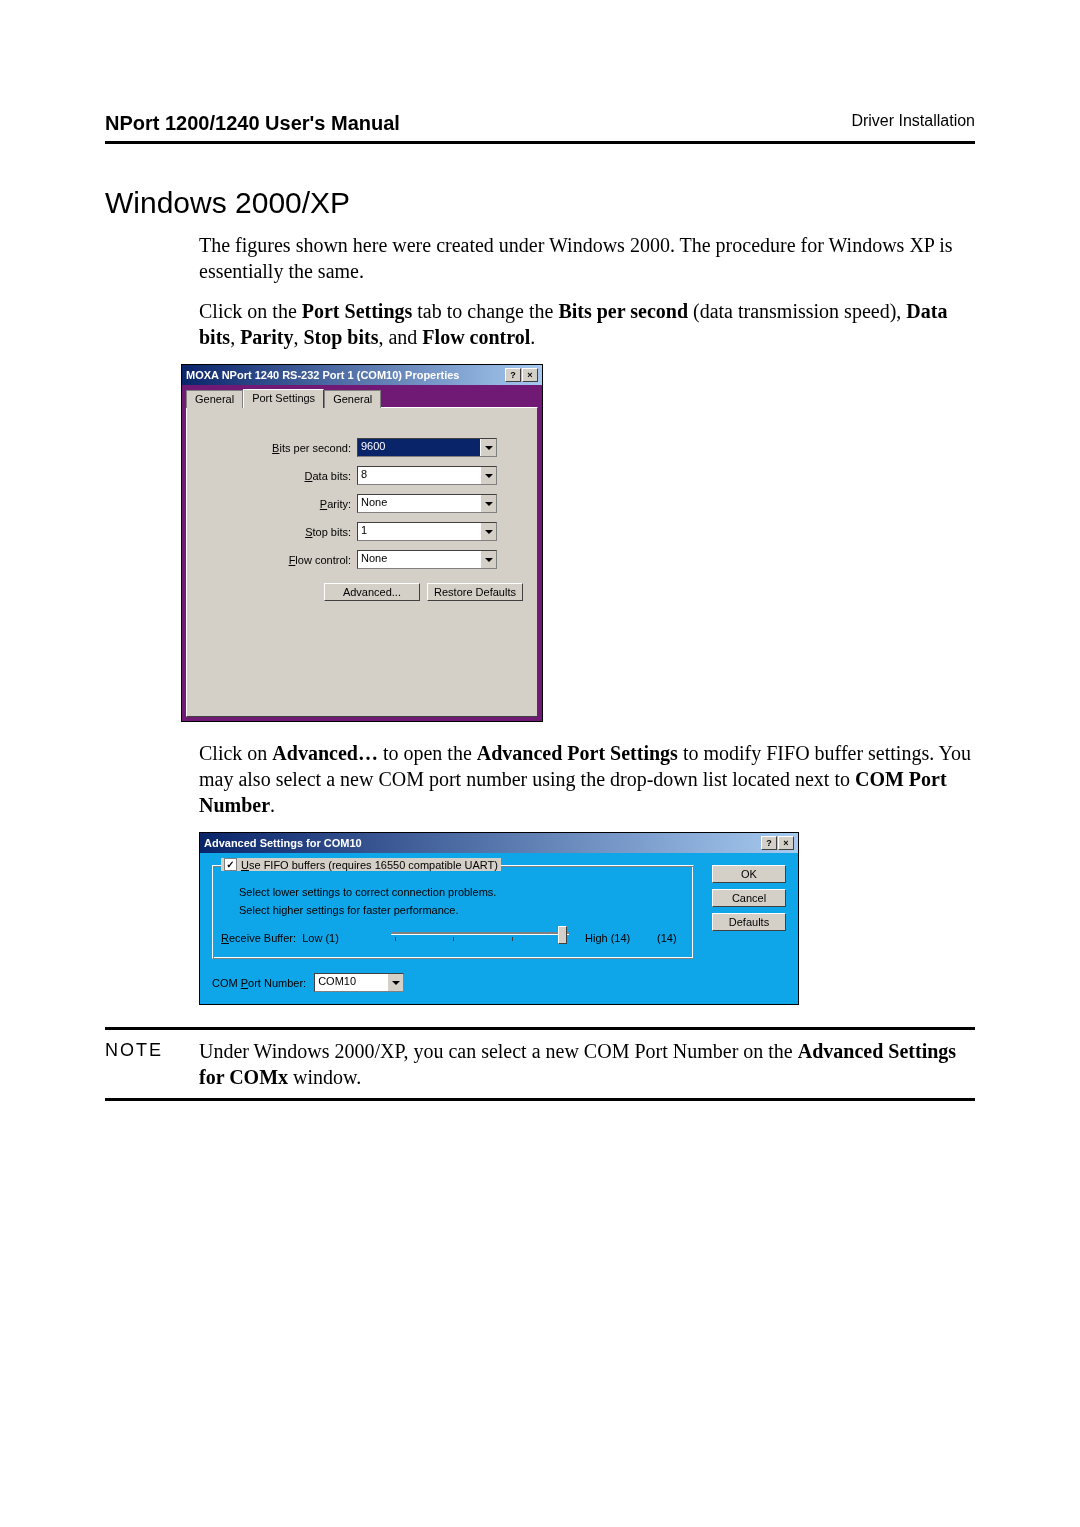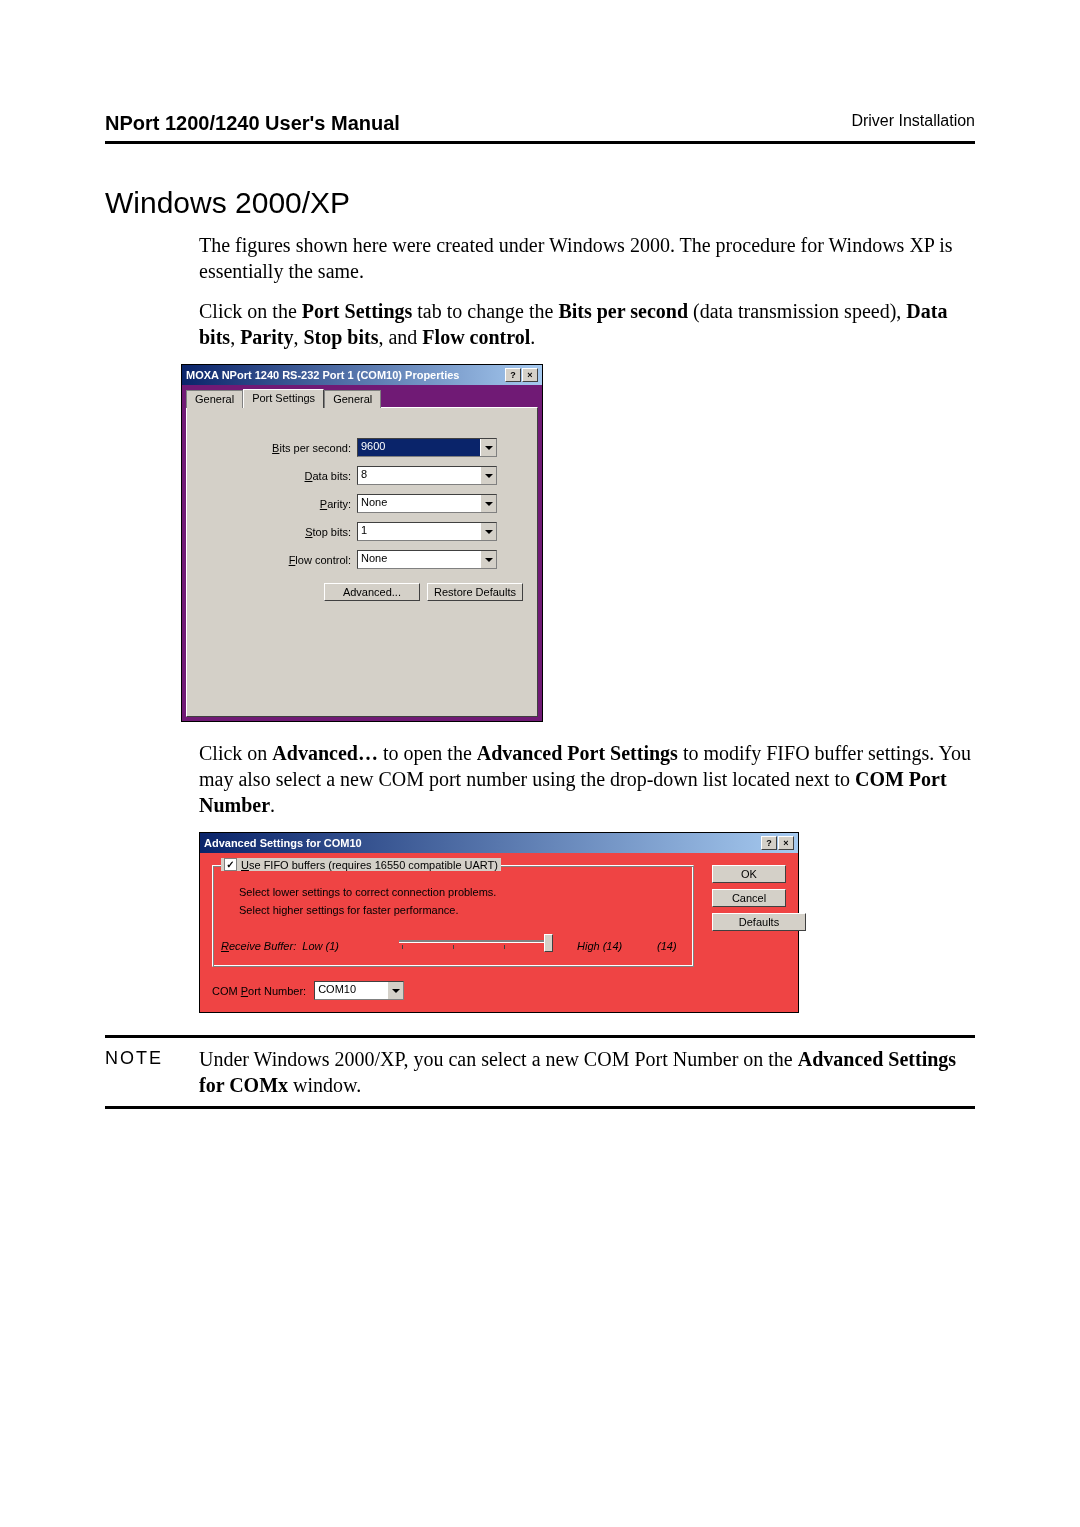--- a/index.html
+++ b/index.html
@@ -117,21 +117,21 @@
     font-size: 11px;
     margin-left: 4px;
   }
   .dlg-footer { text-align: right; padding: 6px; }
 
   
   .dlg2 {
     margin-left: 94px;
     width: 600px;
     border: 1px solid #000;
-    background: #ef4444;
+    background: #0ea5e9;
     font-family: Tahoma, Arial, sans-serif;
     font-size: 11px;
     color: #000;
   }
   .dlg2-body { padding: 12px; display: flex; gap: 14px; }
   .dlg2-left { flex: 1; }
   .dlg2-right { width: 78px; display: flex; flex-direction: column; gap: 6px; }
   .fieldset {
     border: 1px solid #808080;
     border-top-color: #fff; border-left-color: #fff;
@@ -146,21 +146,21 @@
     padding: 0 3px;
     display: flex; align-items: center; gap: 4px;
   }
   .cbx {
     width: 13px; height: 13px; background: #fff;
     border: 1px solid #808080;
     display: inline-flex; align-items: center; justify-content: center;
     font-size: 10px; font-weight: bold;
   }
   .help-line { margin: 6px 0 3px 18px; }
-  .slider-row { display: flex; align-items: center; gap: 24px; margin-top: 20px; font-style: italic; }
+  .slider-row { display: flex; align-items: center; gap: 16px; margin-top: 12px; }
   .slider-lbl-left { width: 154px; white-space: nowrap; }
   .slider-track {
     flex: 1; height: 20px; position: relative;
   }
   .slider-track .bar {
     position: absolute; left: 0; right: 0; top: 4px;
     height: 3px; background: #808080;
     border-bottom: 1px solid #fff;
   }
   .slider-track .tick {
@@ -309,21 +309,21 @@
           <span>COM <span style="text-decoration:underline">P</span>ort Number:</span>
           <span class="combo2">
             <span class="val">COM10</span>
             <span class="dd"></span>
           </span>
         </div>
       </div>
       <div class="dlg2-right">
         <span class="w2kbtn" style="width:74px">OK</span>
         <span class="w2kbtn" style="width:74px">Cancel</span>
-        <span class="w2kbtn" style="width:94px">Defaults</span>
+        <span class="w2kbtn" style="width:74px">Defaults</span>
       </div>
     </div>
   </div>
 
   <div class="note-block">
     <div class="note-label">NOTE</div>
     <div class="note-text">
       <span>Under Windows 2000/XP, you can select a new COM Port Number on the </span><b>Advanced Settings for COMx</b><span> window.</span>
     </div>
   </div>

